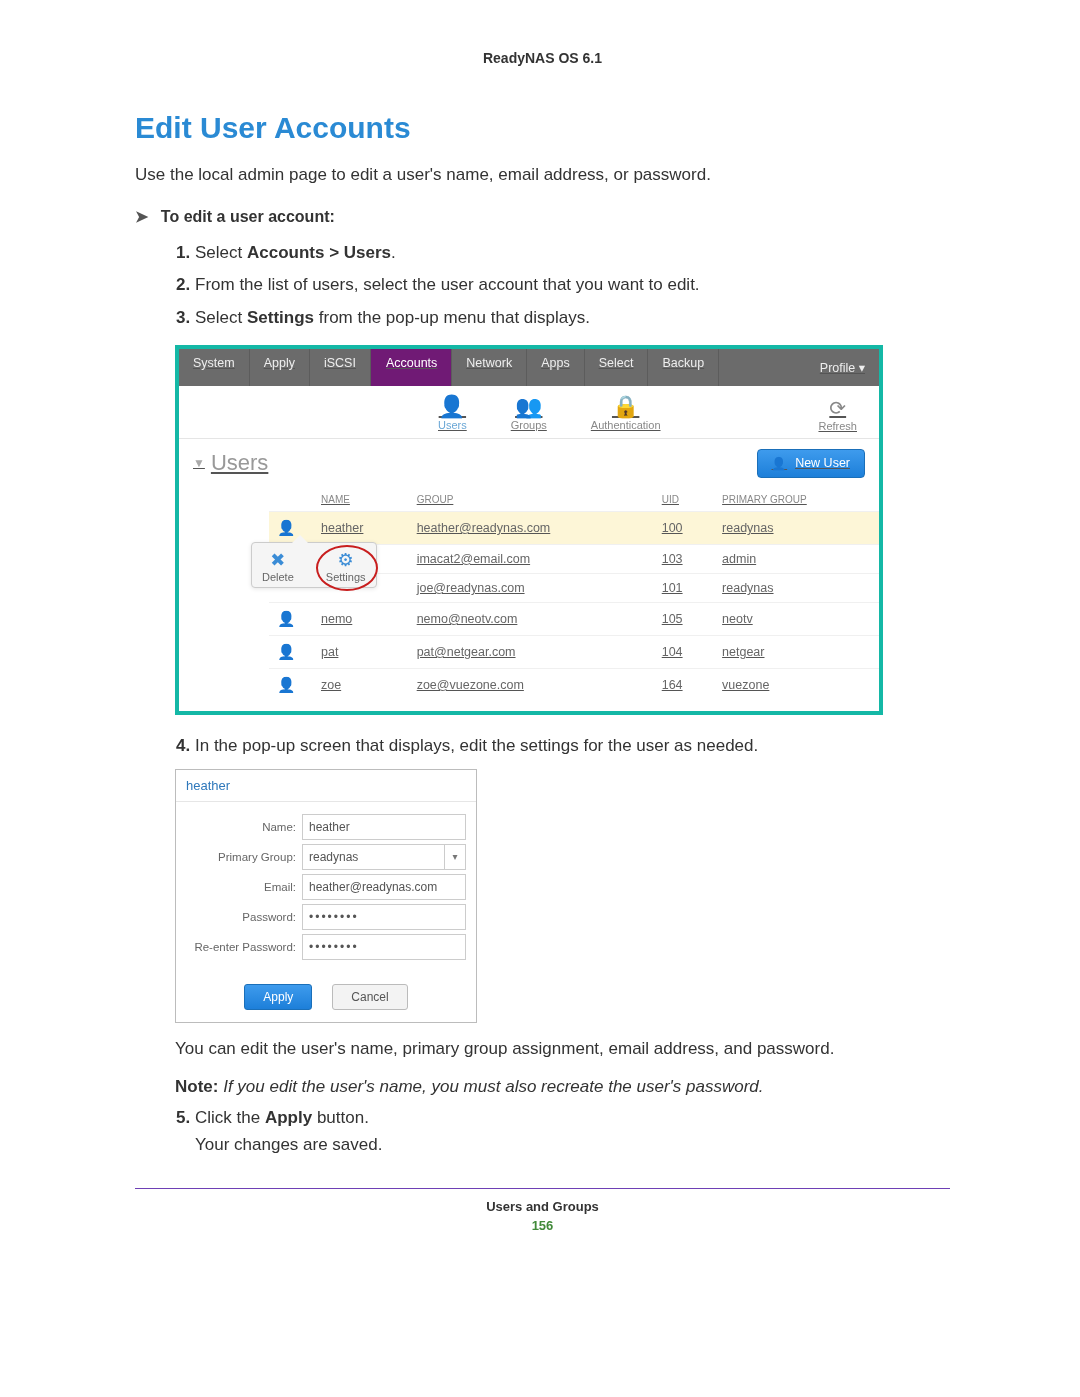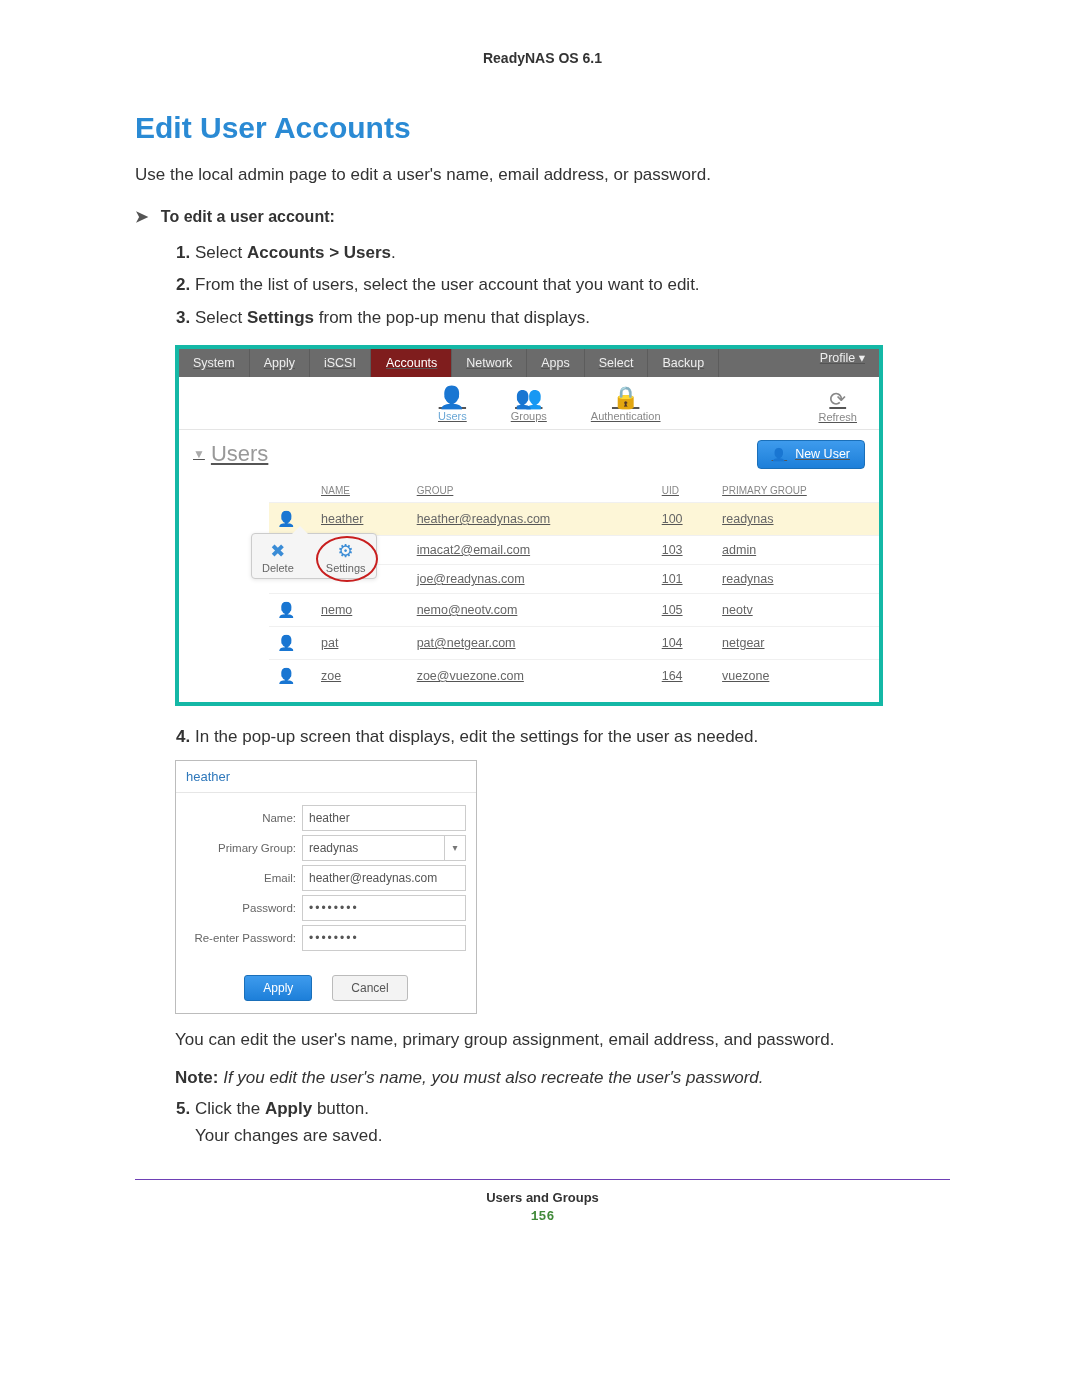--- a/index.html
+++ b/index.html
@@ -70,26 +70,26 @@
     display: flex;
     background: #6b6b6b;
     color: #eee;
     font-size: 12.5px;
   }
   .ss1-nav .navitem {
     padding: 7px 14px;
     border-right: 1px solid #5c5c5c;
   }
   .ss1-nav .navitem.active {
-    background: #7f1d1d;
+    background: #701a75;
     color: #fff;
     padding-left: 15px;
   }
   .ss1-nav .spacer { flex: 1; }
-  .ss1-nav .profile { padding: 1px 14px; color:#eee;}
+  .ss1-nav .profile { padding: 11px 14px; color:#eee;}
   .ss1-subnav {
     display: flex;
     align-items: flex-end;
     padding: 8px 22px 6px 22px;
     border-bottom: 1px solid #e5e5e5;
   }
   .ss1-subnav .subitem {
     text-align: center;
     font-size: 11px;
     color: #888;
@@ -174,21 +174,21 @@
   }
 
   .note-line { font-size:17px; margin: 6px 0 8px 40px;}
   .note-line .note-label{ font-weight:bold; }
   .note-line .note-text{ font-style:italic; }
 
   .posttext { font-size:17px; margin: 4px 0 18px 40px;}
 
   .footrule { border:none; border-top:1px solid #6e40b5; margin: 30px 0 10px 0;}
   .footer { text-align:center; font-size:13px; font-weight:bold; color:#333;}
-  .pagenum { text-align:center; font-size:13px; color:#418a3a; font-weight:bold; margin-top:4px;font-family:Liberation Mono, monospace;}
+  .pagenum { text-align:center; font-size:13px; color:#418a3a; font-weight:bold; margin-top:4px;}
 </style>
 </head>
 <body>
 
 <div class="page">
   <div class="header-title">ReadyNAS OS 6.1</div>
 
   <h1 class="section">Edit User Accounts</h1>
 
   <p class="intro">Use the local admin page to edit a user's name, email address, or password.</p>

